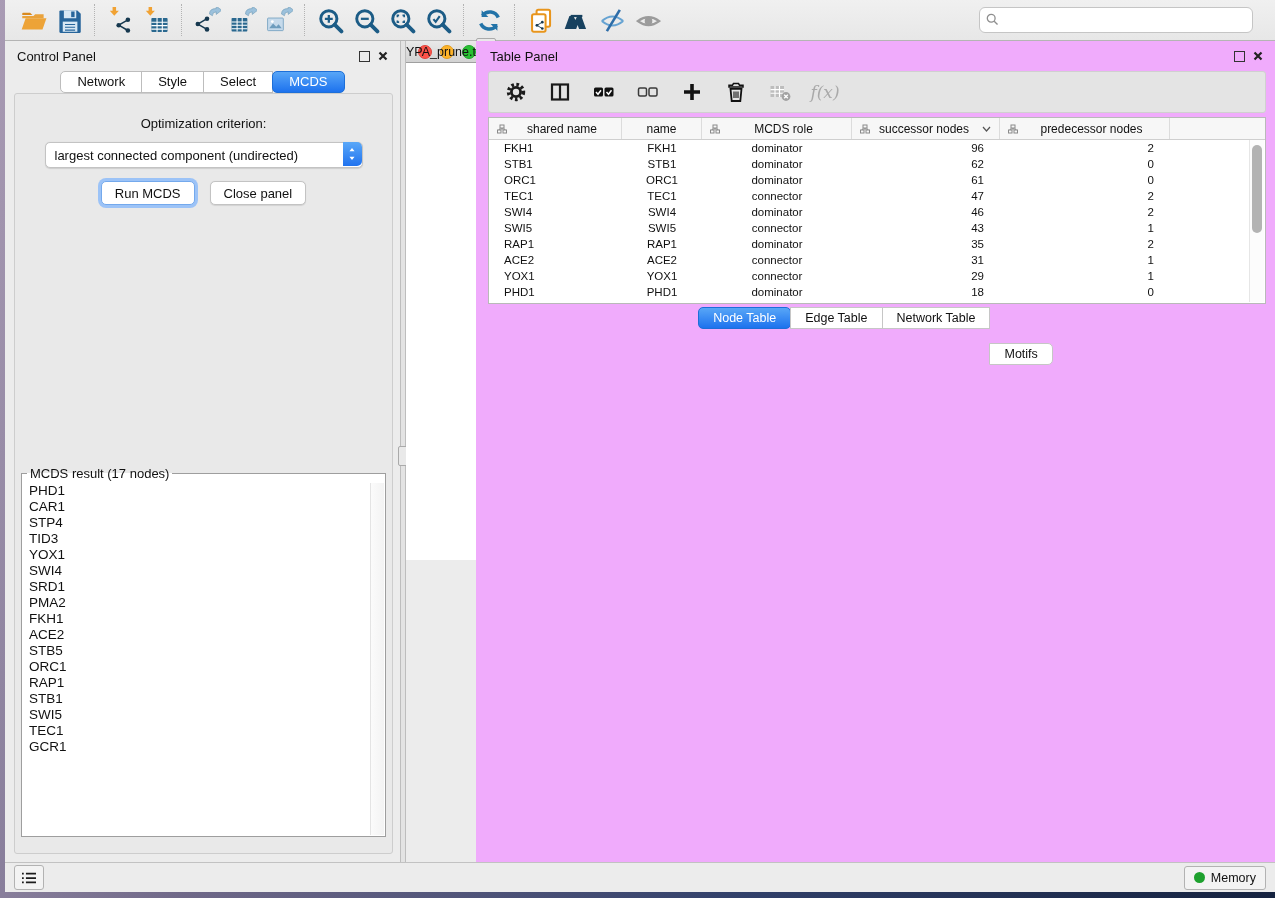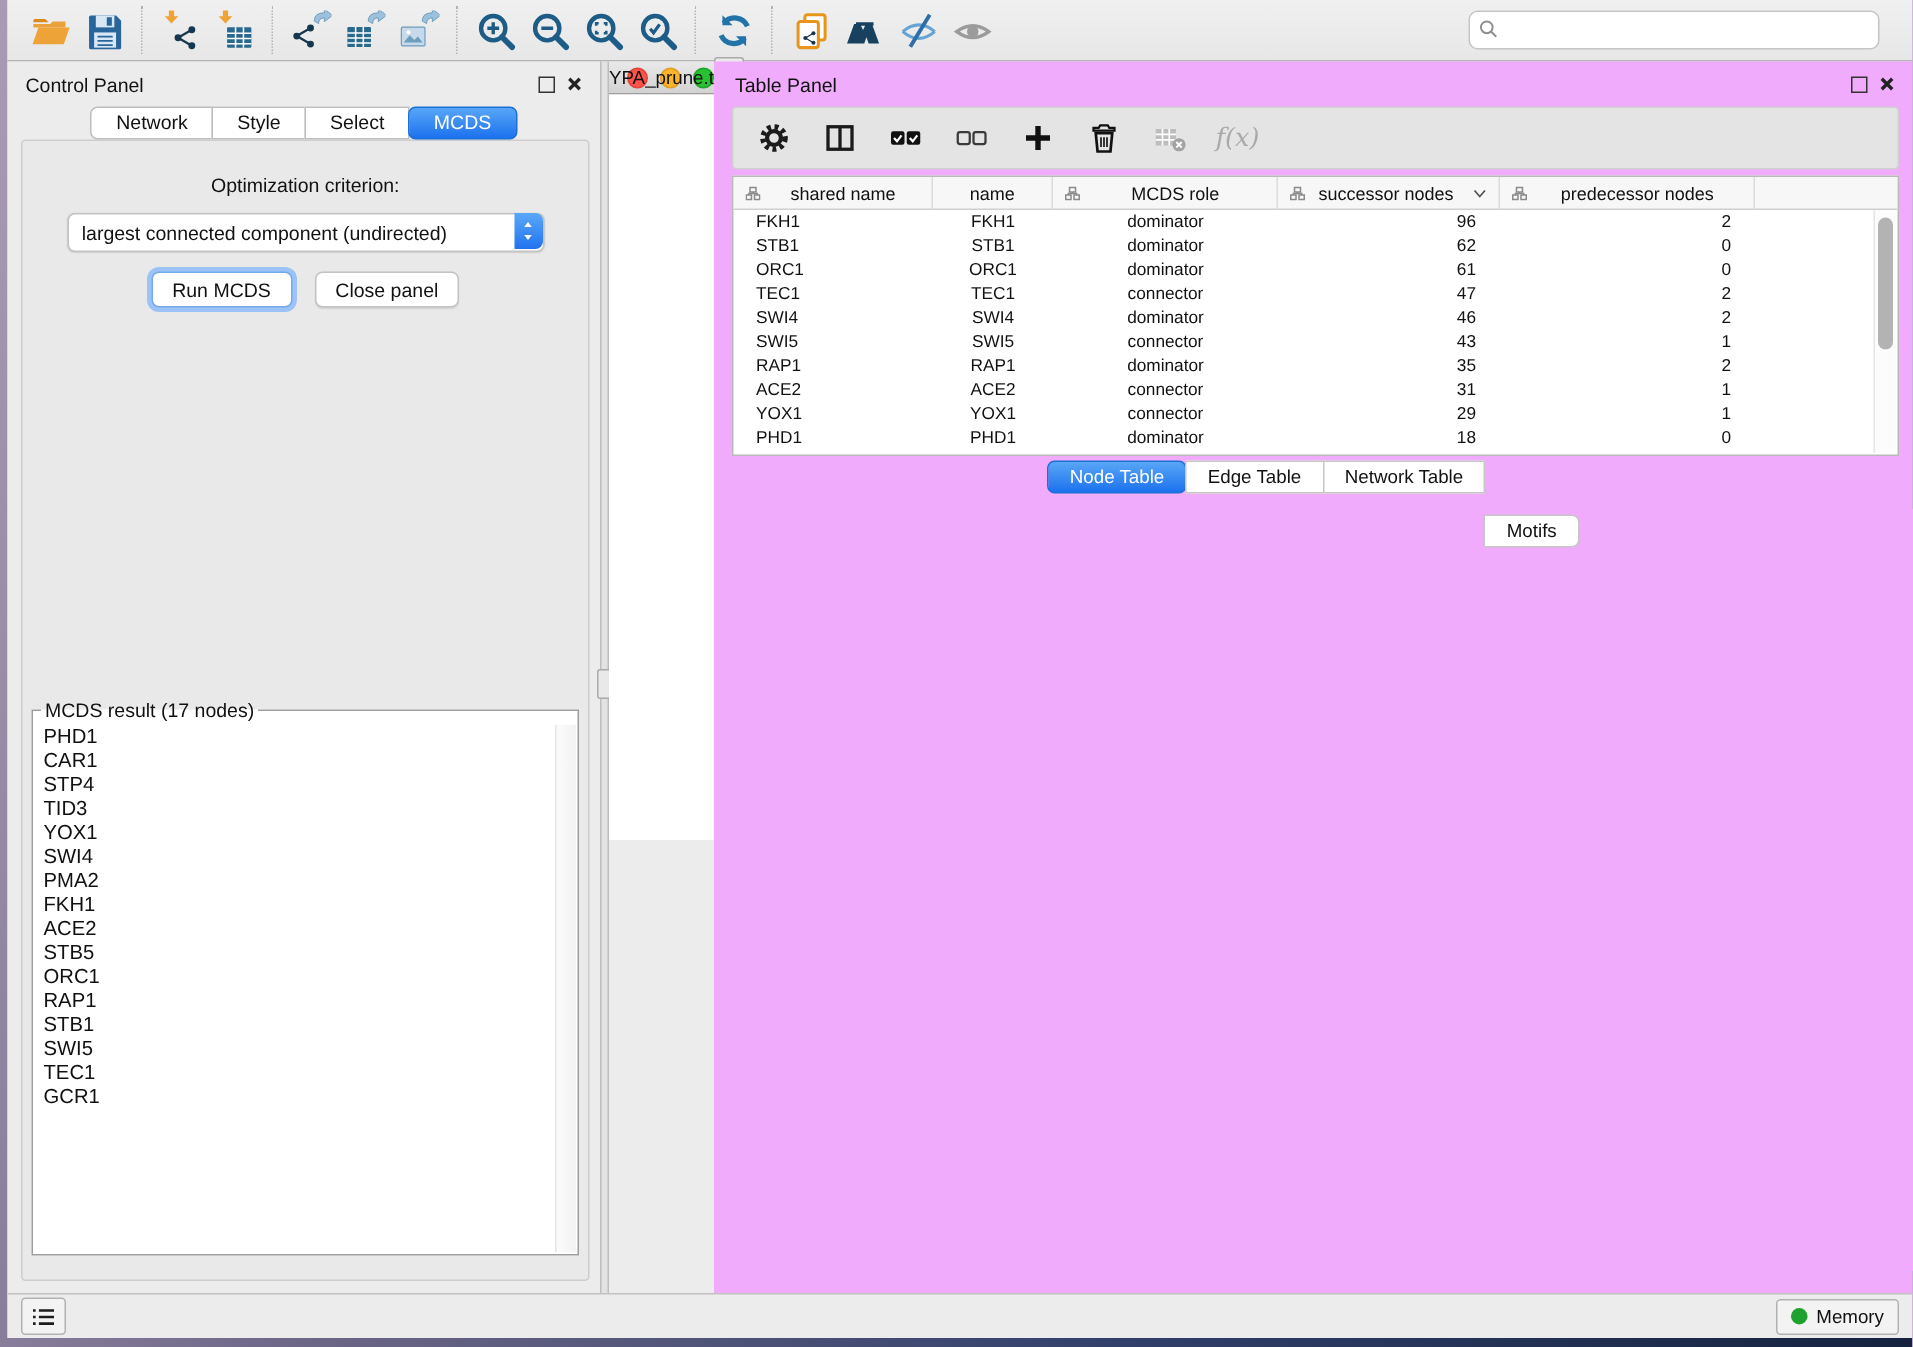--- a/index.html
+++ b/index.html
@@ -316,20 +316,21 @@
           <fieldset class="mcds-box" style="position:absolute;">
             <legend>MCDS result (17 nodes)</legend>
             <div class="mcds-list" id="mcds-list">
               <div class="mcds-scroll"></div>
             <div class="list-item">PHD1</div>
                 <div class="list-item">CAR1</div>
                 <div class="list-item">STP4</div>
                 <div class="list-item">TID3</div>
                 <div class="list-item">YOX1</div>
                 <div class="list-item">SWI4</div>
+                <div class="list-item">SRD1</div>
                 <div class="list-item">PMA2</div>
                 <div class="list-item">FKH1</div>
                 <div class="list-item">ACE2</div>
                 <div class="list-item">STB5</div>
                 <div class="list-item">ORC1</div>
                 <div class="list-item">RAP1</div>
                 <div class="list-item">STB1</div>
                 <div class="list-item">SWI5</div>
                 <div class="list-item">TEC1</div>
                 <div class="list-item">GCR1</div>

